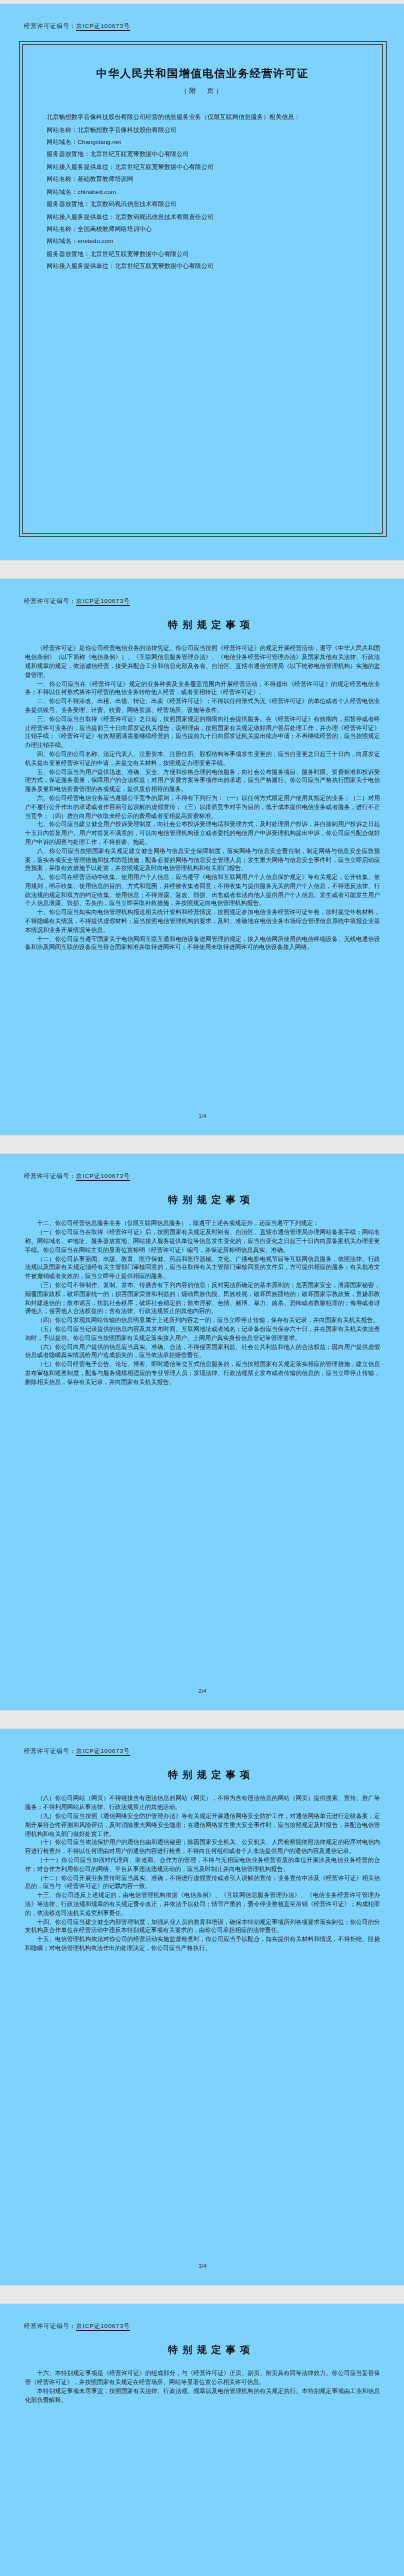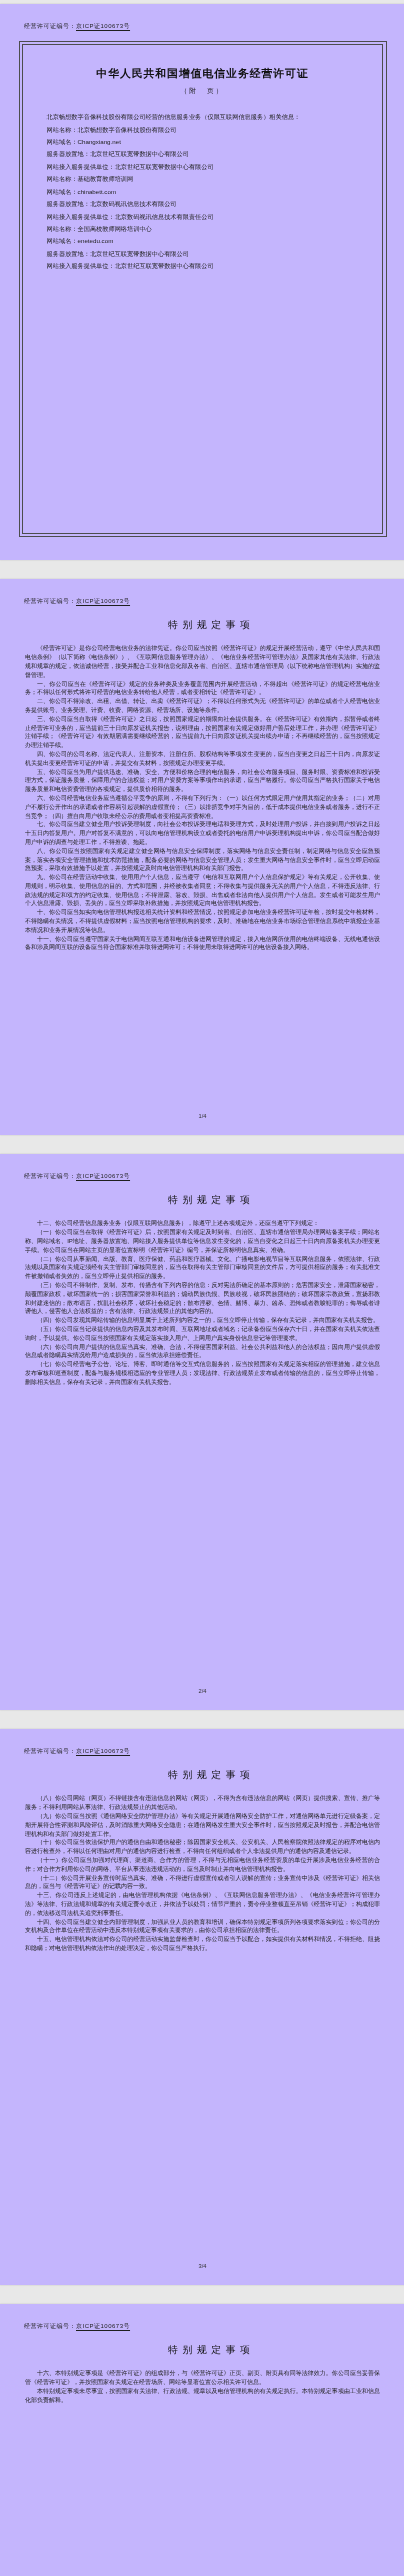--- a/index.html
+++ b/index.html
@@ -8,21 +8,21 @@
     width: 405px;
     background: #e8e8e8;
     font-family: "Liberation Sans", "DejaVu Sans", sans-serif;
     color: #262626;
   }
   .stage { width: 405px; padding-top: 4.1px; }
   .page {
     width: 405px;
     height: 556px;
     margin: 0 0 19px 0;
-    background: #c4b5fd;
+    background: #7dd3fc;
     position: relative;
     overflow: hidden;
     box-shadow: 0 0 1.5px rgba(0,0,0,0.18);
   }
   .page-header {
     padding: 17.5px 24px 0 24px;
     font-size: 6px;
     color: #1f1f1f;
     letter-spacing: 0.5px;
   }
@@ -56,21 +56,21 @@
     letter-spacing: 2.1px;
     margin: 6.2px 0 15.5px 0;
     color: #1c1c1c;
   }
   .cert-body { font-size: 6.2px; line-height: 12.4px; color: #222; }
   .cert-body p { margin: 0; }
   
   .prov-title {
     text-align: center;
     font-size: 9.8px;
-    font-weight: normal;
+    font-weight: bold;
     letter-spacing: 4.6px;
     padding-left: 4.6px; 
     margin-top: 13.4px;
     color: #111;
     margin-left: 13px;
   }
   .page-body {
     padding: 12.4px 25px 0 25px;
     font-size: 6px;
     line-height: 8.8px;

